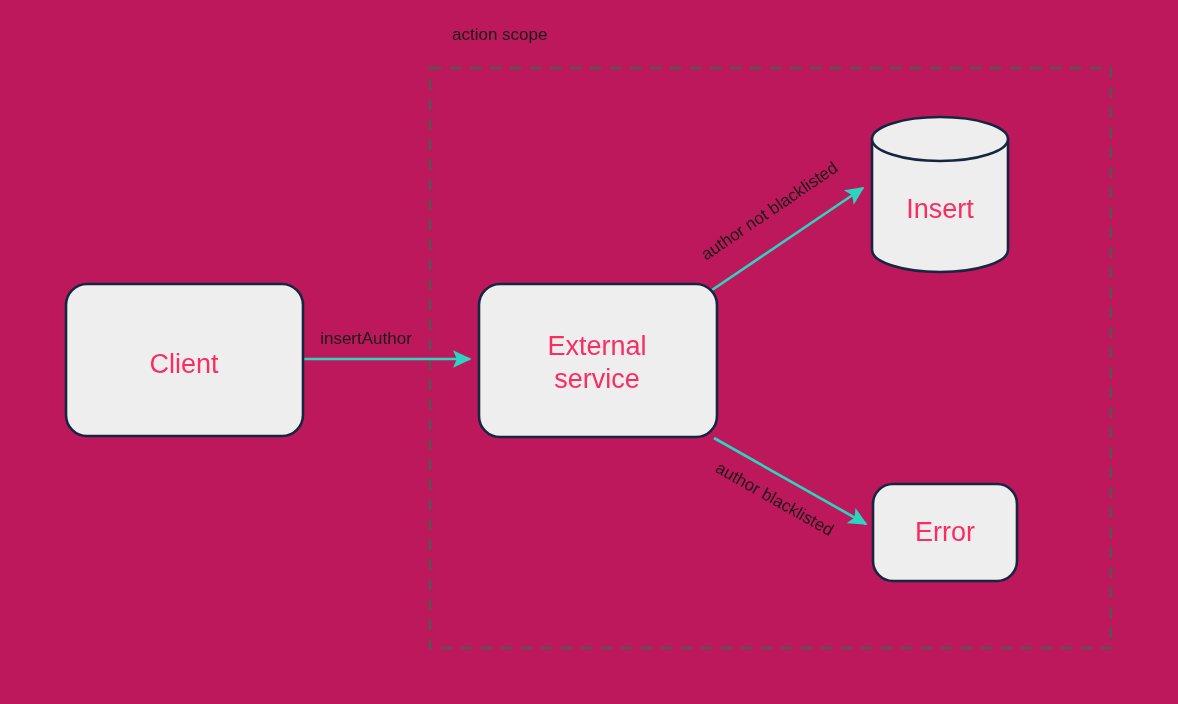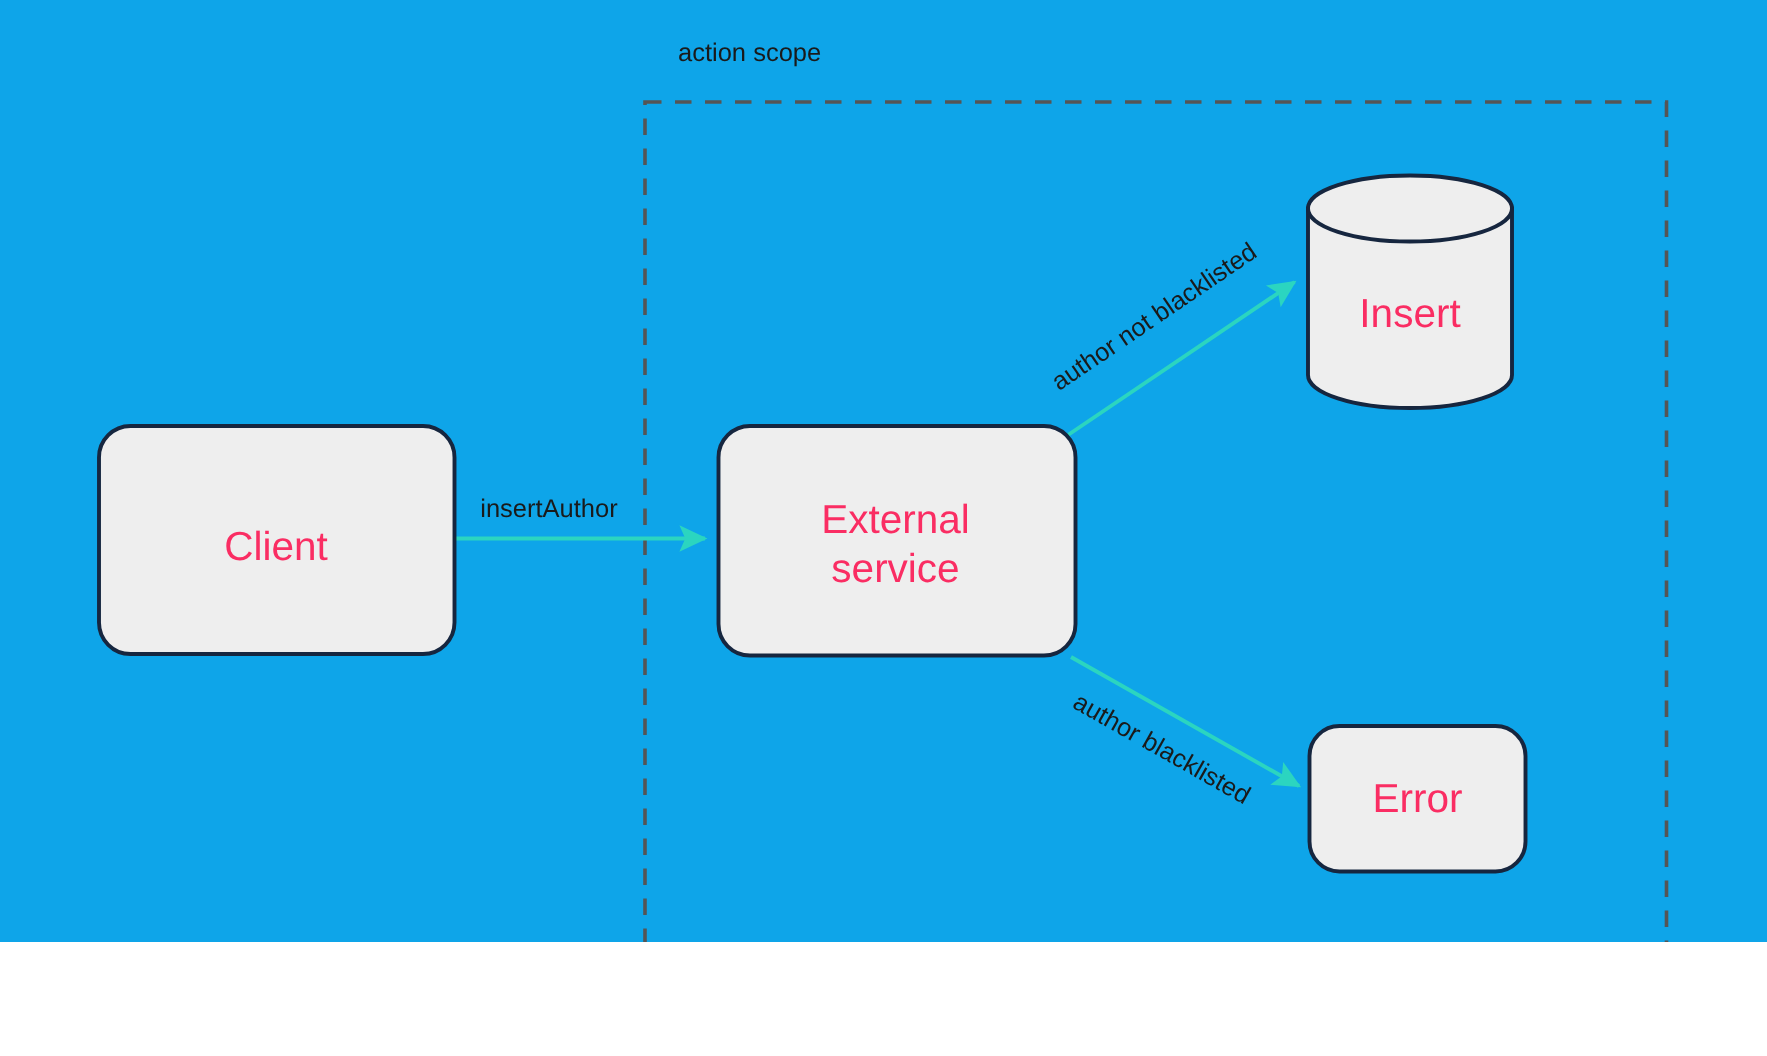--- a/index.html
+++ b/index.html
@@ -7,22 +7,22 @@
     margin: 0;
     padding: 0;
     background: #ffffff;
   }
   body {
     font-family: "Liberation Sans", sans-serif;
   }
   #canvas {
     position: relative;
     width: 1178px;
-    height: 628px;
-    background: #0ea5e9;
+    height: 704px;
+    background: #be185d;
     overflow: hidden;
   }
   svg.layer {
     position: absolute;
     left: 0;
     top: 0;
     width: 1178px;
     height: 704px;
   }
   .node-label {

